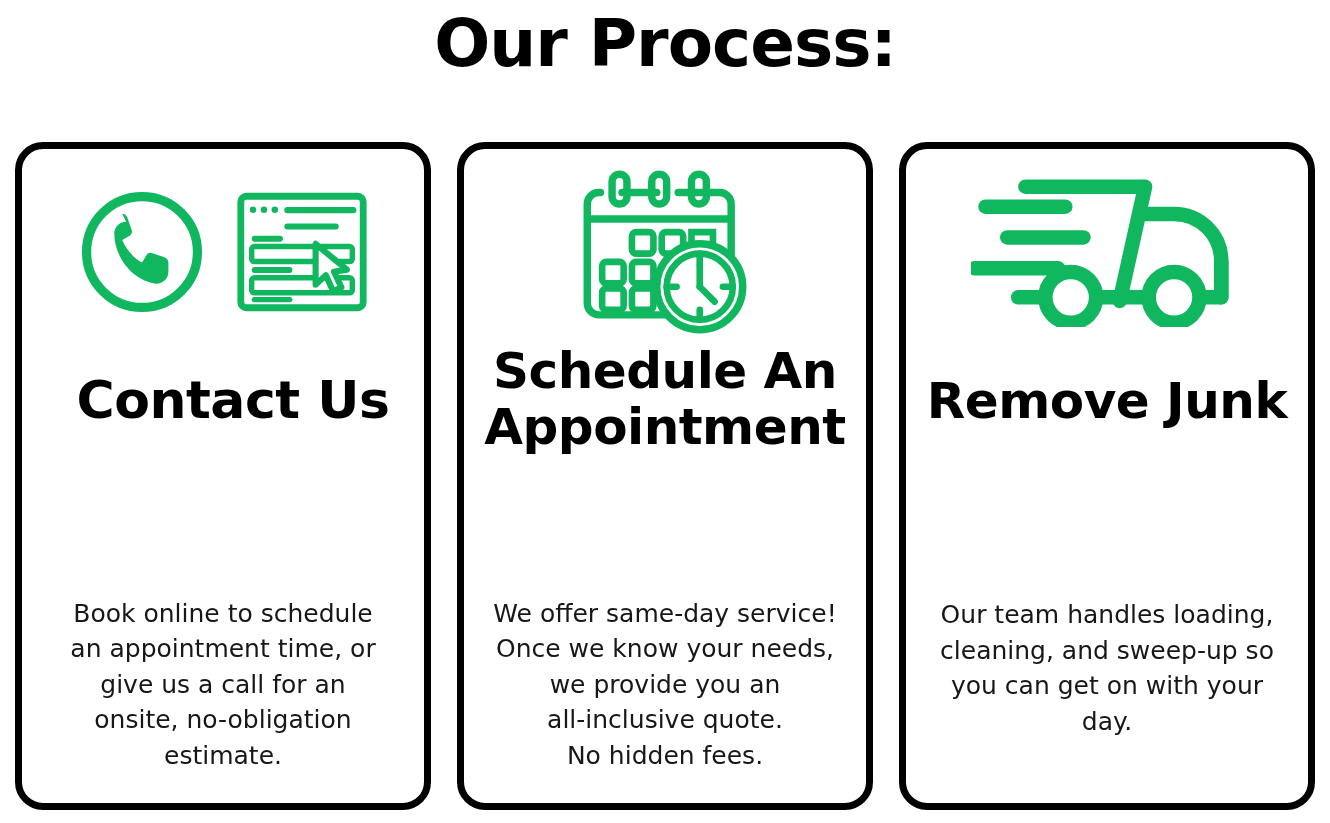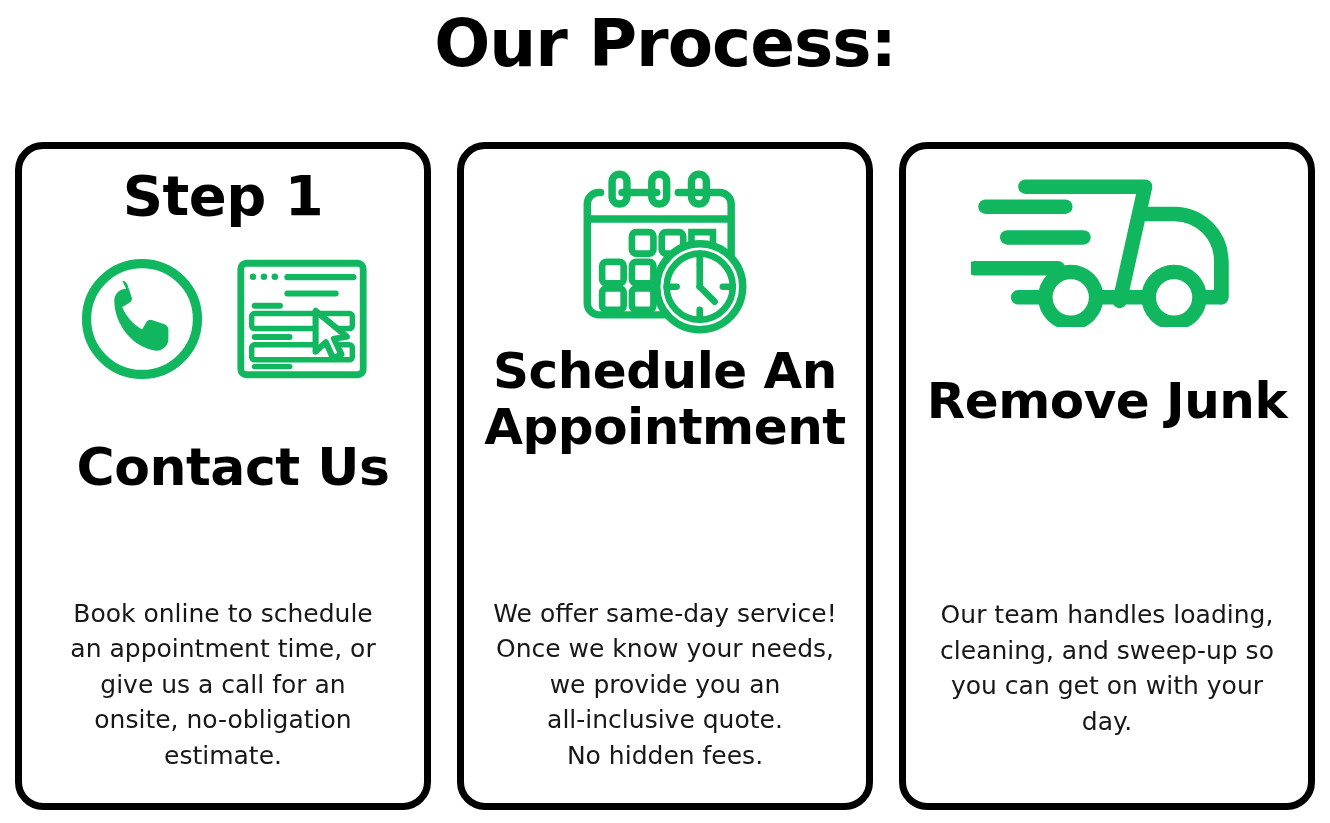--- a/index.html
+++ b/index.html
@@ -113,21 +113,20 @@
 </head>
 <body>
 
 <div class="page">
 
   <div class="page-title">Our Process:</div>
 
   <div class="cards">
 
     <div class="card step1">
-      <div class="step-label">Step 1</div>
 
       <div class="icon-area">
 
         <span>
           <svg width="132" height="132" viewBox="0 0 100 100">
             <circle cx="50" cy="50" r="42" fill="none" stroke="#10b75f" stroke-width="7"></circle>
             <path d="M38 27 c-5 0 -9 4 -9 9 c0 18 14 36 32 38 c5 0 9 -4 9 -9 l0 -7 c0 -2 -1 -3 -3 -4 l-9 -3 c-2 -1 -4 0 -5 2 l-3 5 c-7 -4 -12 -10 -15 -17 l5 -3 c2 -1 3 -3 2 -5 l-3 -9 c-1 -2 -2 -3 -4 -3 z" fill="#10b75f"></path>
           </svg>
         </span>
 

